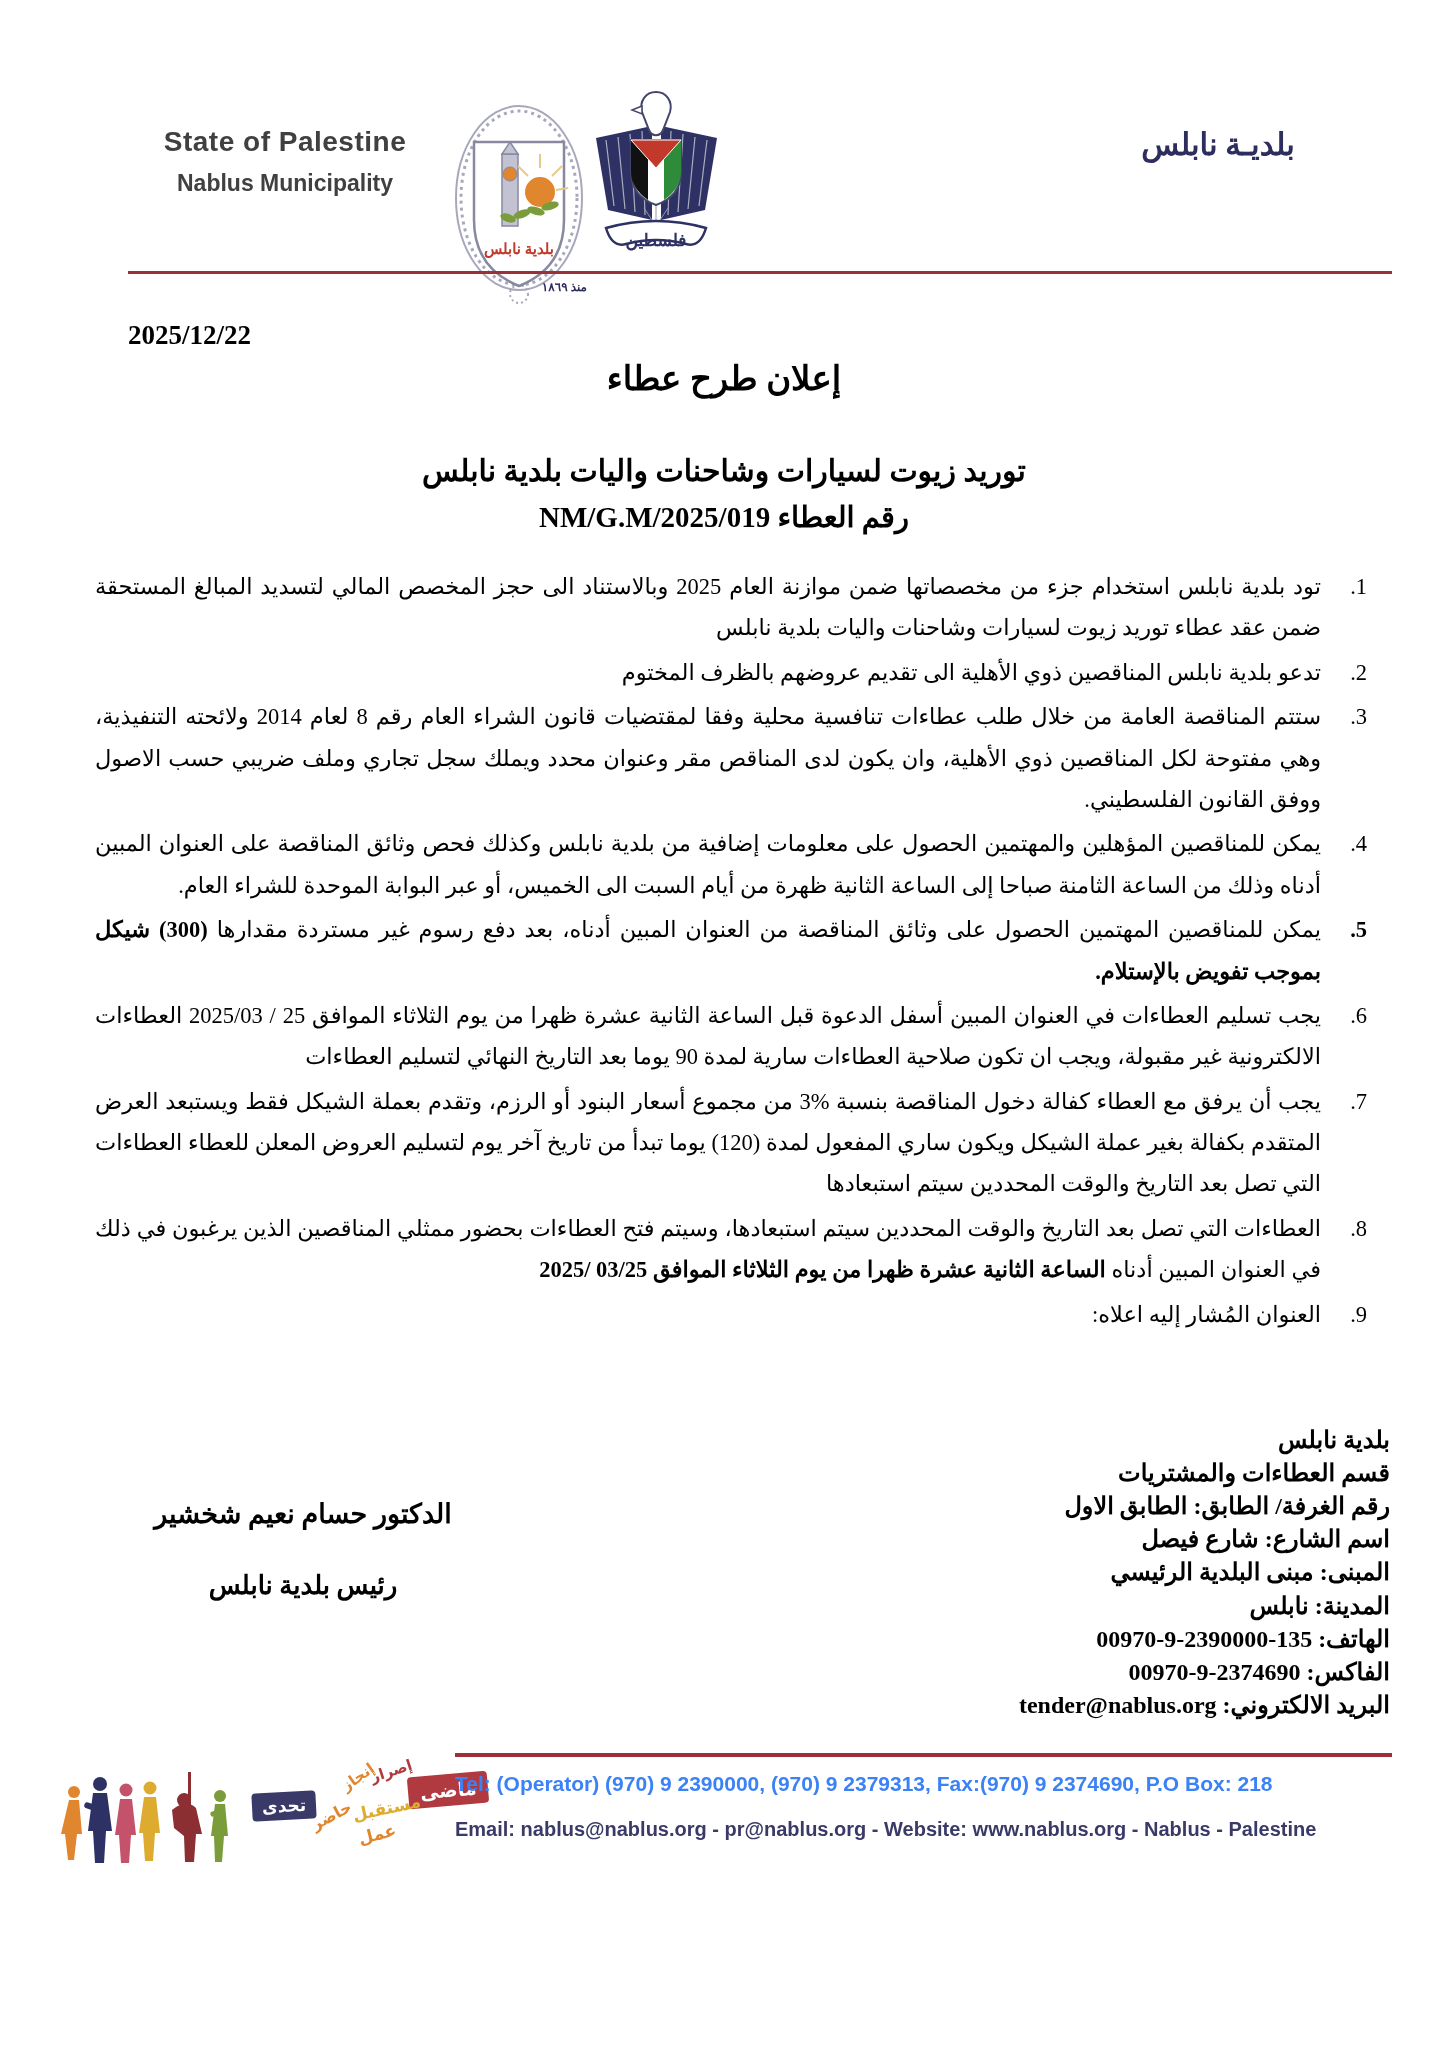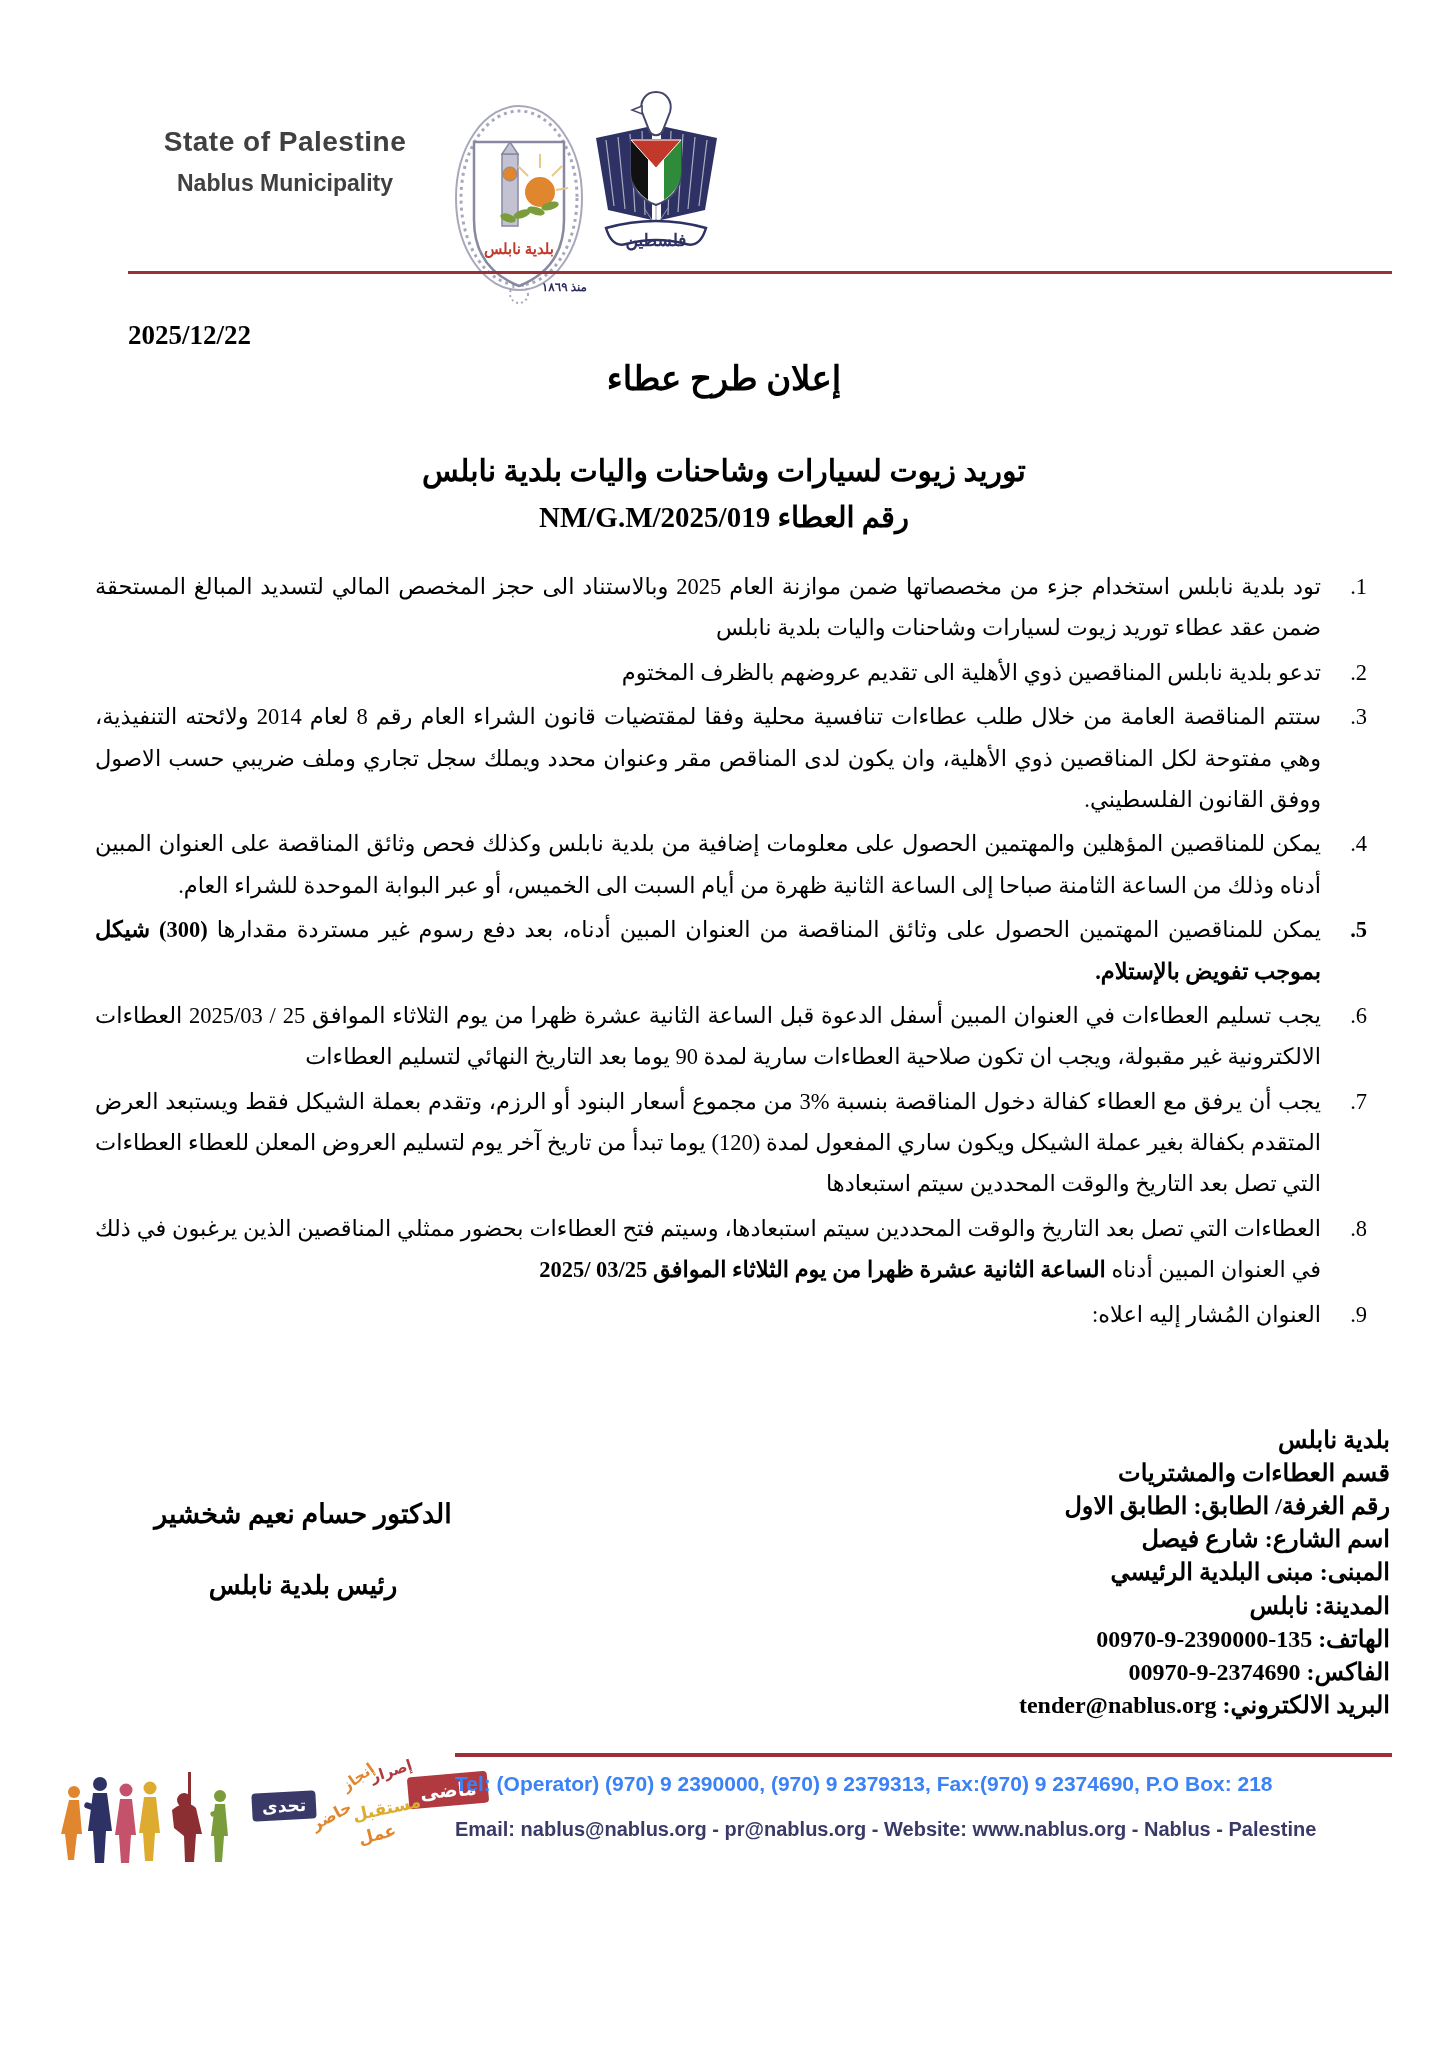--- a/index.html
+++ b/index.html
@@ -122,20 +122,21 @@
     <g stroke="#9a9ab0" stroke-width="1">
       <line x1="60" y1="120" x2="72" y2="138"></line>
         <line x1="84" y1="120" x2="72" y2="138"></line>
         <line x1="72" y1="118" x2="72" y2="140"></line>
     </g>
     <path d="M22,140 q50,-14 100,0 q-6,20 -20,16 q-30,-8 -60,0 q-14,4 -20,-16 z" fill="#ffffff" stroke="#2e3163" stroke-width="2.5"></path>
     <text x="72" y="158" text-anchor="middle" font-size="17" font-weight="bold" fill="#2e3163">فلسطين</text>
   </svg>
 
   <div class="hdr-right">
+    <div class="l2">بلديـة نابلس</div>
   </div>
 
   <div class="hdr-rule"></div>
   <div class="since">منذ ١٨٦٩</div>
 
   <div class="doc-date">2025/12/22</div>
   <div class="doc-title">إعلان طرح عطاء</div>
   <div class="doc-sub1">توريد زيوت لسيارات وشاحنات واليات بلدية نابلس</div>
   <div class="doc-sub2">رقم العطاء NM/G.M/2025/019</div>
 

